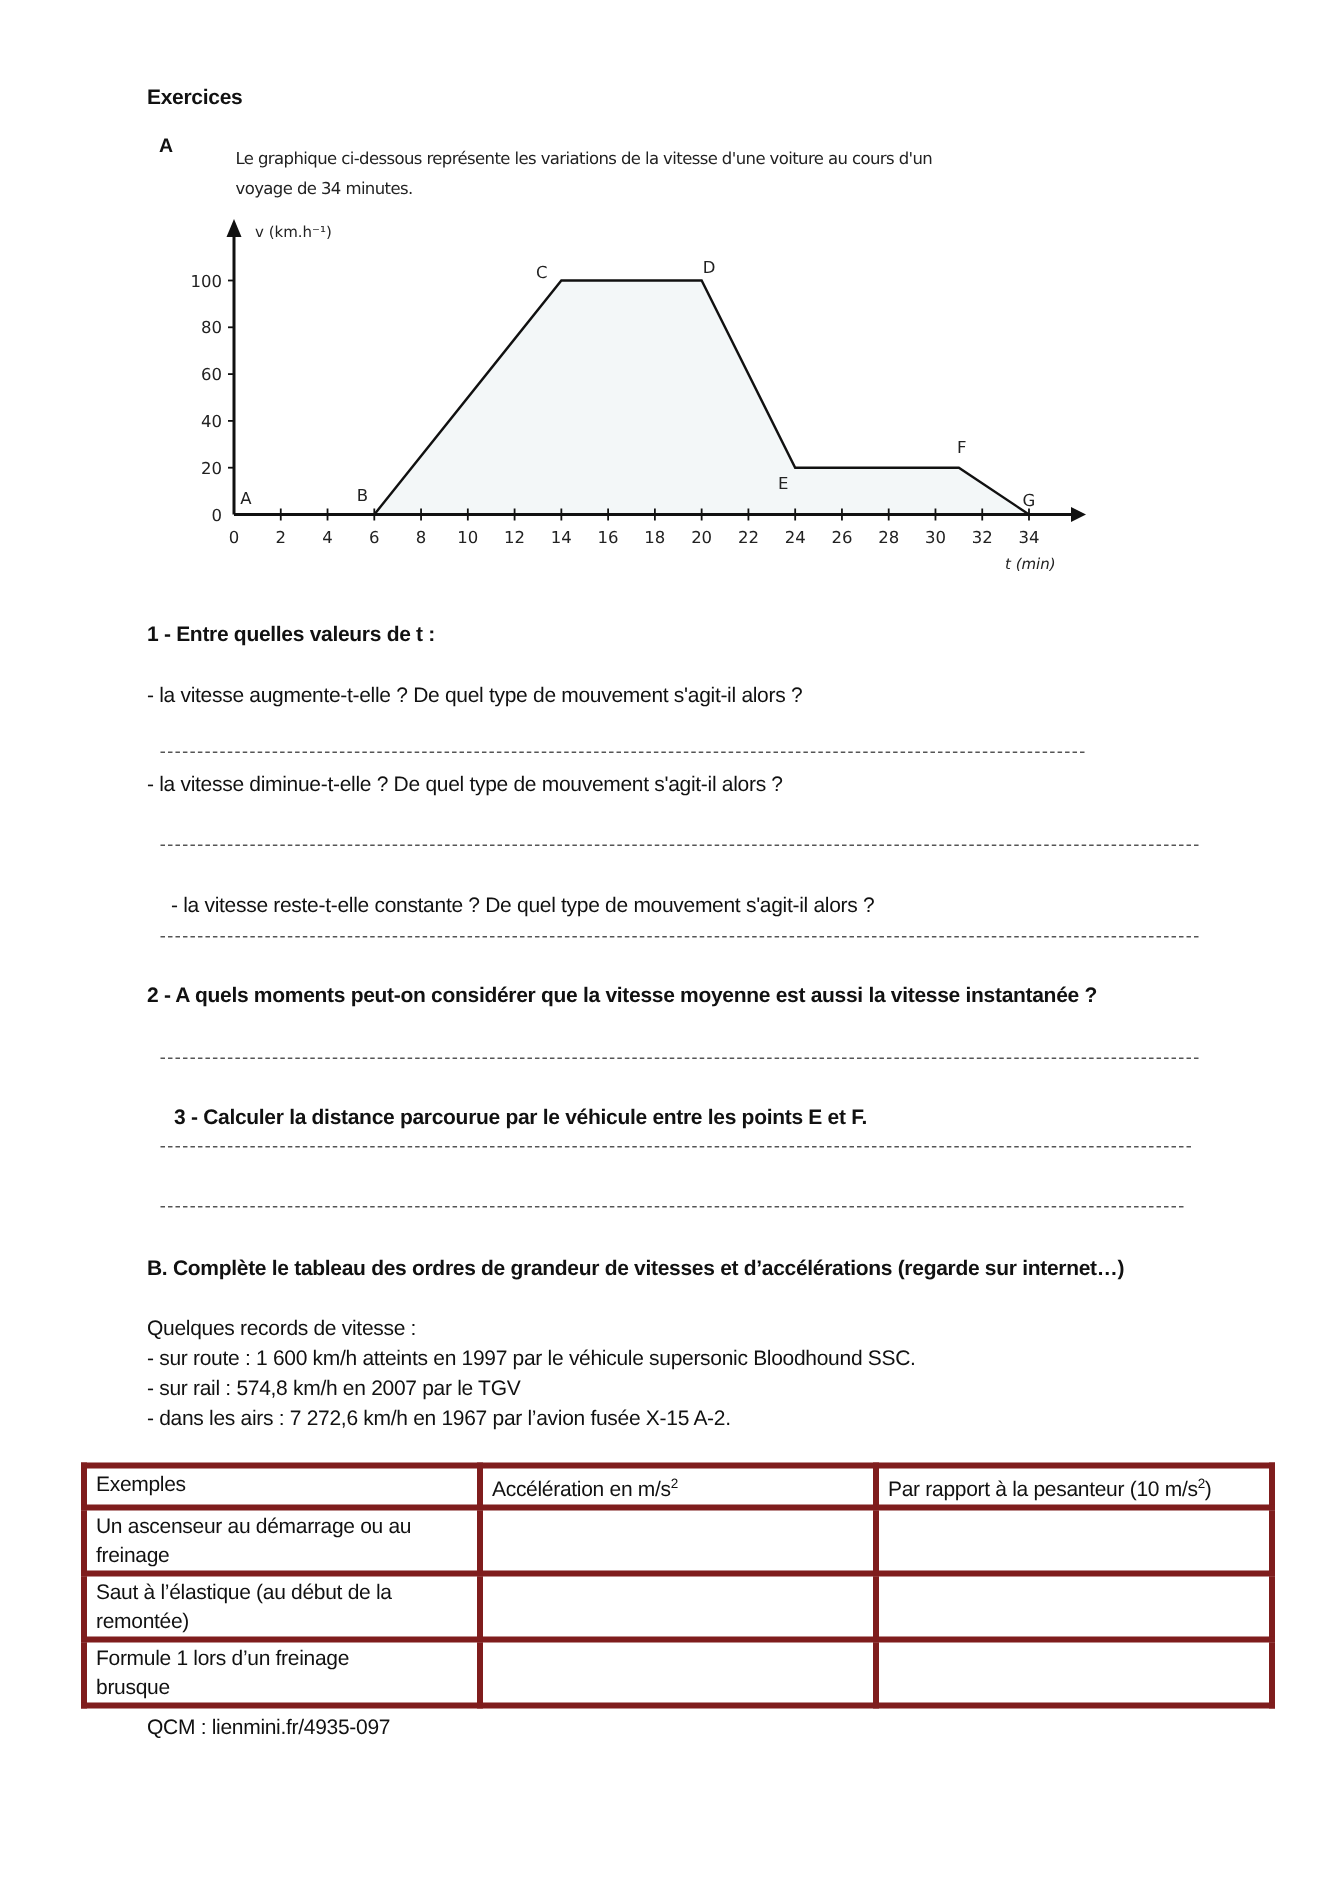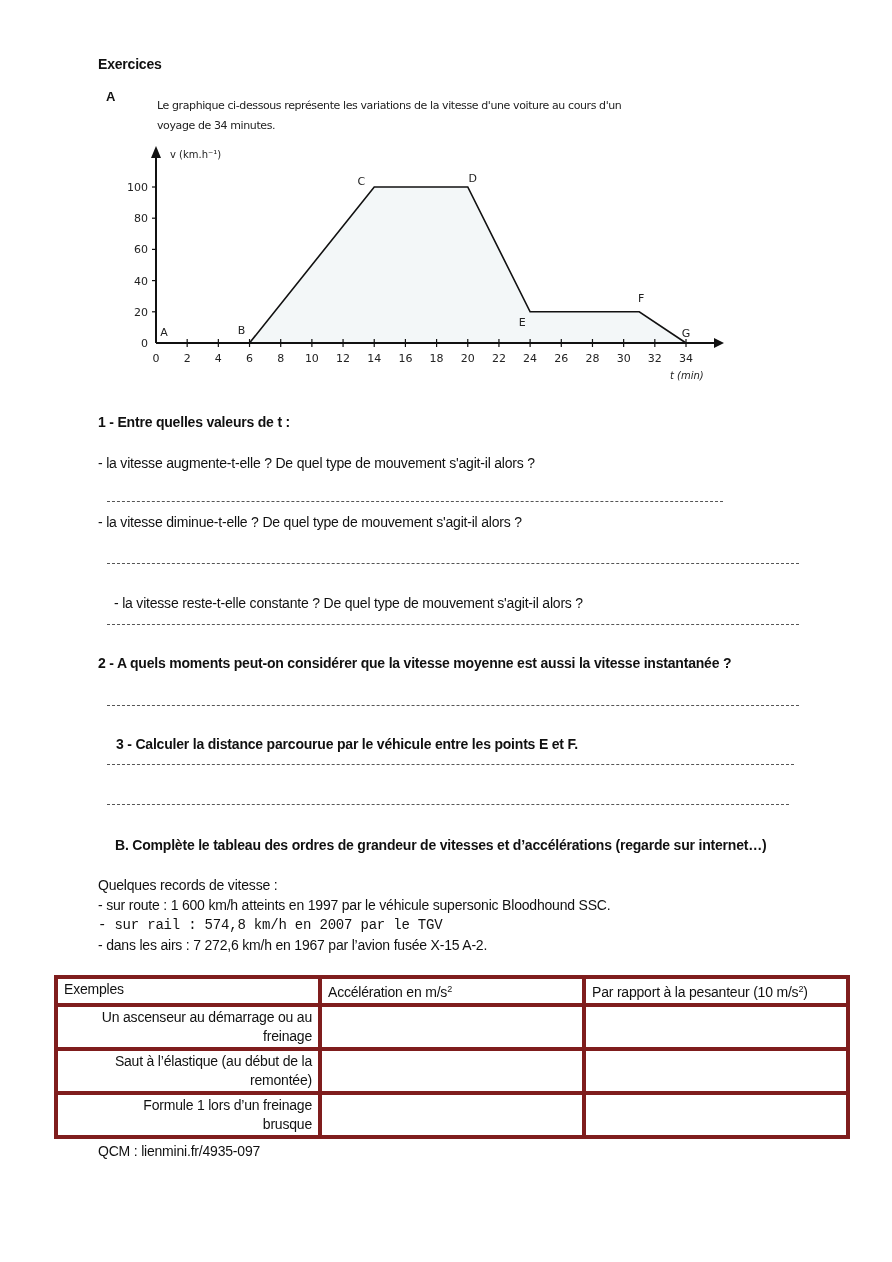--- a/index.html
+++ b/index.html
@@ -12,21 +12,21 @@
   .intro { font-size: 11px; line-height: 20px; letter-spacing: -0.4px; margin-left: 48px; }
   .ans { position: absolute; height: 0; border-top: 1px dashed #555; }
   svg text { font-family: "DejaVu Sans", sans-serif; fill: #222; }
   table.grid { position: absolute; left: 54px; top: 975px; border-collapse: collapse;
                font-family: "Liberation Sans", sans-serif; font-size: 14px; letter-spacing: -0.2px; }
   table.grid td { border: 4px solid #7f1d1d; padding: 1px 6px; vertical-align: top; line-height: 19px; }
   table.grid td.c1 { width: 248px; }
   table.grid td.c2 { width: 248px; }
   table.grid td.c3 { width: 248px; }
   table.grid tr.hdr td { height: 19px; }
-  table.grid tr.row td { height: 38px; text-align: right; }
+  table.grid tr.row td { height: 38px; }
   sup { font-size: 9px; vertical-align: 5px; }
 </style>
 </head>
 <body>
 
 <div class="abs calibri bold" style="left:54px; top:56px;">Exercices</div>
 
 <div class="abs calibri bold" style="left:62px; top:89px; font-size:13px;">A</div>
 <div class="abs scan intro" style="left:109px; top:96px;">Le graphique ci-dessous représente les variations de la vitesse d'une voiture au cours d'un</div>
 <div class="abs scan intro" style="left:109px; top:116px;">voyage de 34 minutes.</div>
@@ -115,24 +115,24 @@
 <div class="abs calibri" style="left:70px; top:595px;">- la vitesse reste-t-elle constante ? De quel type de mouvement s'agit-il alors ?</div>
 <div class="ans" style="left:107px; top:624px; width:692px;"></div>
 
 <div class="abs calibri bold" style="left:54px; top:655px;">2 - A quels moments peut-on considérer que la vitesse moyenne est aussi la vitesse instantanée ?</div>
 <div class="ans" style="left:107px; top:705px; width:692px;"></div>
 
 <div class="abs calibri bold" style="left:72px; top:736px;">3 - Calculer la distance parcourue par le véhicule entre les points E et F.</div>
 <div class="ans" style="left:107px; top:764px; width:687px;"></div>
 <div class="ans" style="left:107px; top:804px; width:682px;"></div>
 
-<div class="abs calibri bold" style="left:71px; top:837px;">B. Complète le tableau des ordres de grandeur de vitesses et d’accélérations (regarde sur internet…)</div>
+<div class="abs calibri bold" style="left:54px; top:837px;">B. Complète le tableau des ordres de grandeur de vitesses et d’accélérations (regarde sur internet…)</div>
 <div class="abs calibri" style="left:54px; top:877px;">Quelques records de vitesse :</div>
 <div class="abs calibri" style="left:54px; top:897px;">- sur route : 1 600 km/h atteints en 1997 par le véhicule supersonic Bloodhound SSC.</div>
-<div class="abs calibri" style="left:54px; top:917px;font-family:Liberation Mono, monospace;">- sur rail : 574,8 km/h en 2007 par le TGV</div>
+<div class="abs calibri" style="left:54px; top:917px;">- sur rail : 574,8 km/h en 2007 par le TGV</div>
 <div class="abs calibri" style="left:54px; top:937px;">- dans les airs : 7 272,6 km/h en 1967 par l’avion fusée X-15 A-2.</div>
 
 <table class="grid">
   <tbody>
       <tr class="hdr">
     <td class="c1"><span>Exemples</span></td>
     <td class="c2"><span>Accélération en m/s</span><sup>2</sup></td>
     <td class="c3"><span>Par rapport à la pesanteur (10 m/s</span><sup>2</sup><span>)</span></td>
   </tr>
   <tr class="row">

